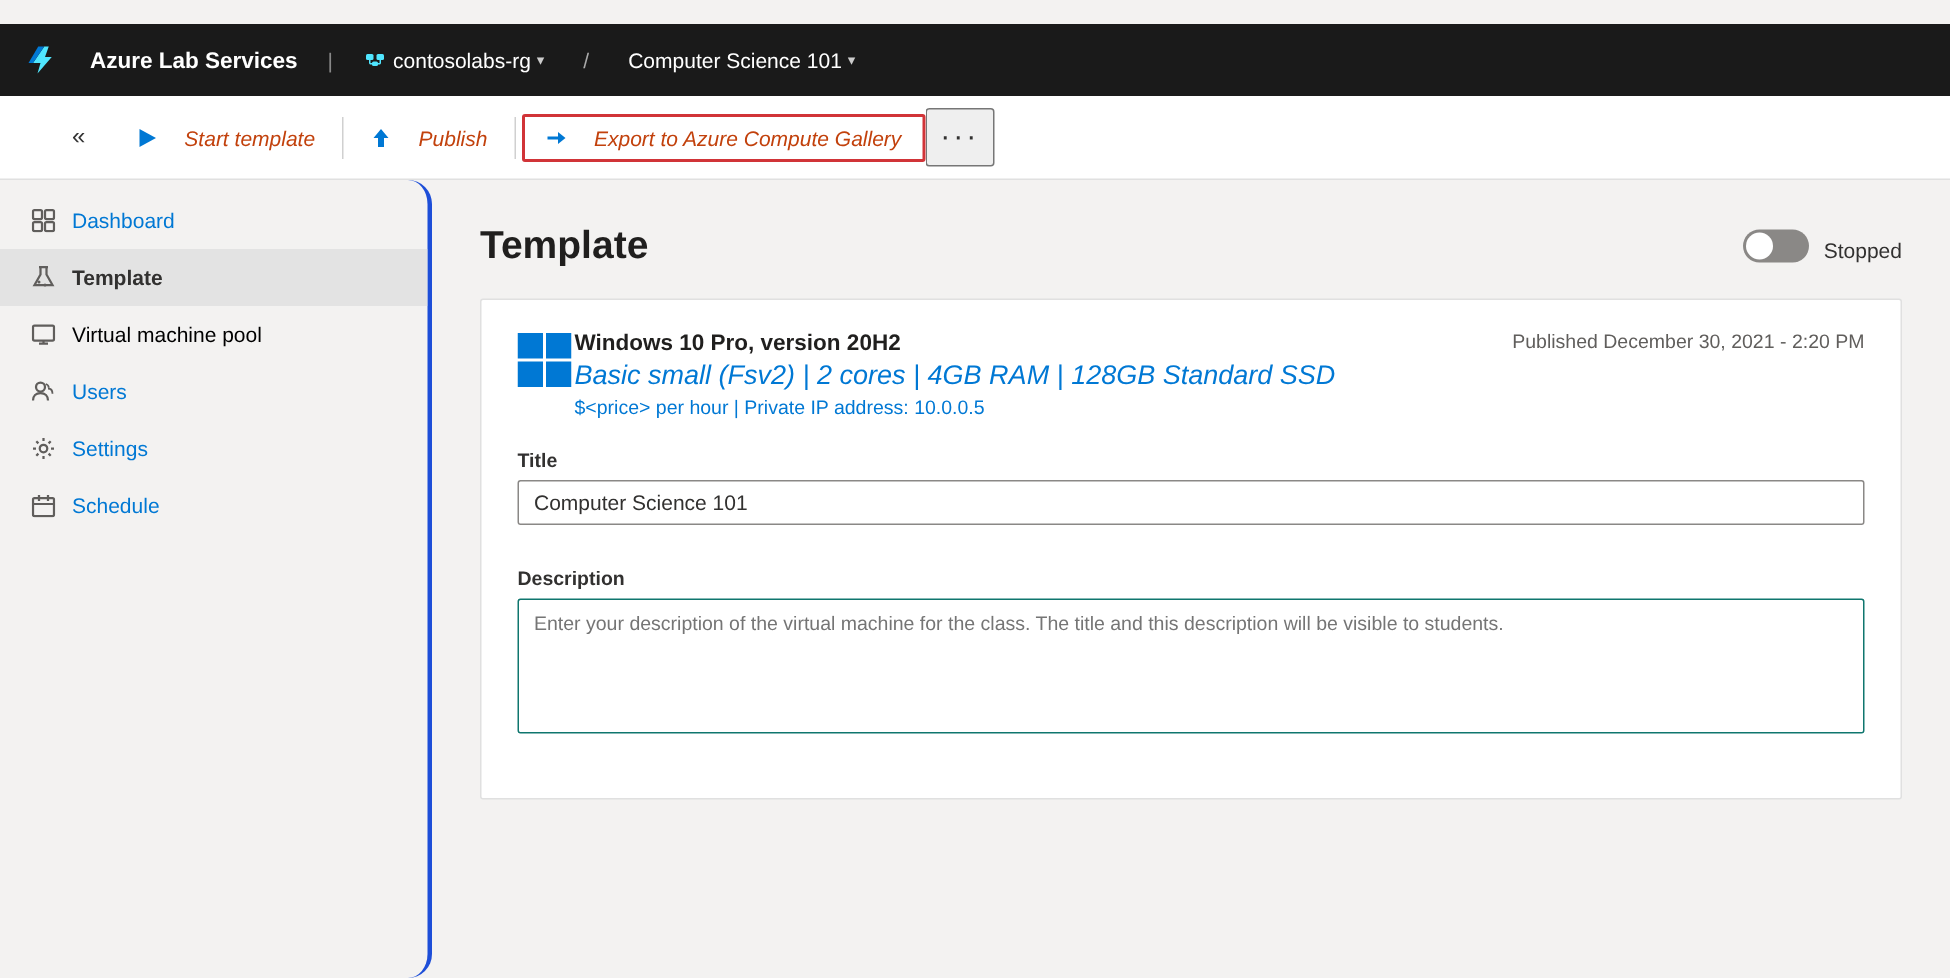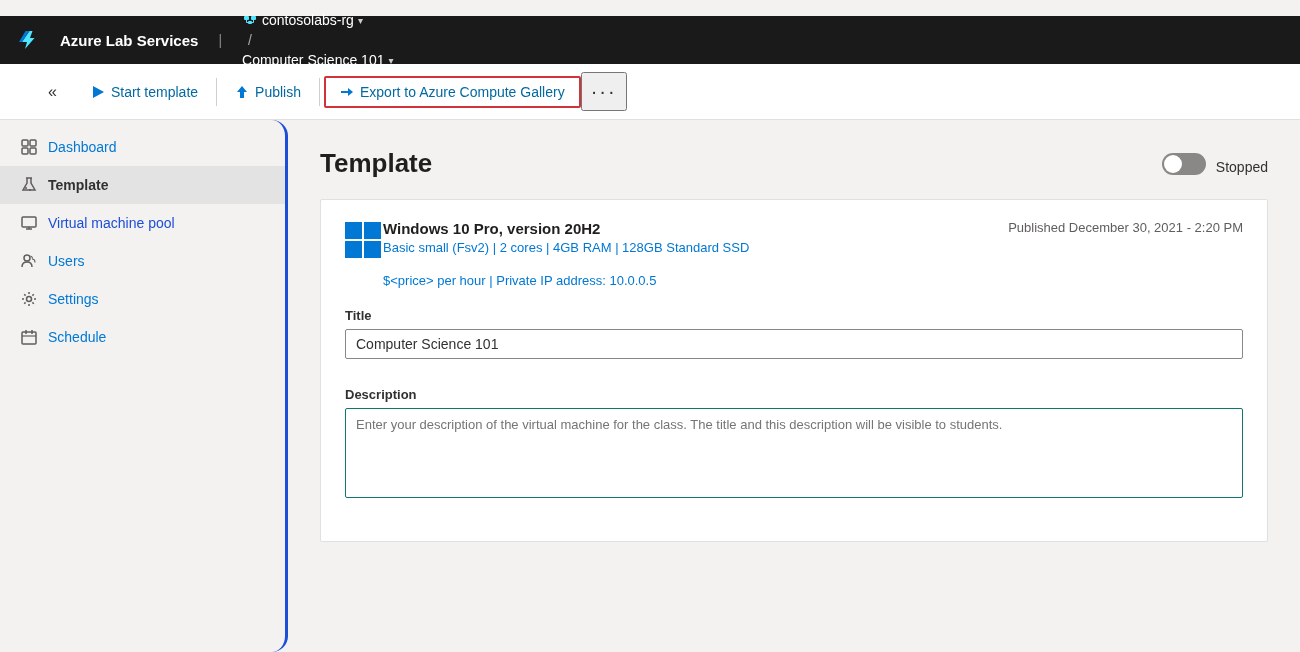--- a/index.html
+++ b/index.html
@@ -27,25 +27,24 @@
       font-weight: 600;
       color: #fff;
       white-space: nowrap;
     }
     .topbar-separator {
       color: #888;
       margin: 0 8px;
     }
     .topbar-breadcrumb {
       display: flex;
-      align-items: flex-start;
-      gap: 4px;
+      align-items: flex-end;
+      gap: 20px;
       color: #fff;
       font-size: 14px;
-      flex-direction: column;
     }
     .topbar-breadcrumb .crumb {
       display: flex;
       align-items: center;
       gap: 4px;
       cursor: pointer;
     }
     .chevron-down { font-size: 10px; color: #ccc; }
 
     
@@ -65,28 +64,29 @@
       display: flex;
       align-items: center;
       color: #333;
       cursor: pointer;
       font-size: 16px;
     }
     .toolbar { position: relative; }
     .toolbar-btn {
       display: flex;
       align-items: center;
-      gap: 6px;
+      gap: 18px;
       padding: 6px 14px;
-      color: #0369a1;
+      color: #c2410c;
       font-size: 14px;
       cursor: pointer;
       background: none;
       border: none;
       white-space: nowrap;
+      font-style: italic;
     }
     .toolbar-divider {
       width: 1px;
       height: 28px;
       background: #d0d0d0;
       margin: 0 4px;
     }
     .toolbar-btn-highlighted {
       border: 2px solid #d13438;
       border-radius: 2px;
@@ -209,22 +209,23 @@
       flex: 1;
     }
     .vm-name {
       font-size: 15px;
       font-weight: 600;
       color: #201f1e;
       margin-bottom: 3px;
     }
     .vm-specs {
       color: #0078d4;
-      font-size: 13px;
-      margin-bottom: 18px;
+      font-size: 18px;
+      margin-bottom: 3px;
+      font-style: italic;
     }
     .vm-price {
       color: #0078d4;
       font-size: 13px;
     }
     .vm-published {
       color: #605e5c;
       font-size: 13px;
       white-space: nowrap;
     }
@@ -360,21 +361,21 @@
     </div>
     <div class="sidebar-item">
       <div class="sidebar-icon">
 
         <svg width="16" height="16" viewBox="0 0 16 16" fill="none">
           <rect x="1" y="2" width="14" height="10" rx="1" stroke="#605e5c" stroke-width="1.5" fill="none"></rect>
           <line x1="5" y1="14" x2="11" y2="14" stroke="#605e5c" stroke-width="1.5"></line>
           <line x1="8" y1="12" x2="8" y2="14" stroke="#605e5c" stroke-width="1.5"></line>
         </svg>
       </div>
-      <span style="color:#1d4ed8;">Virtual machine pool</span>
+      <span style="color:#000000;">Virtual machine pool</span>
     </div>
     <div class="sidebar-item">
       <div class="sidebar-icon">
 
         <svg width="16" height="16" viewBox="0 0 16 16" fill="none">
           <circle cx="6" cy="5" r="3" stroke="#605e5c" stroke-width="1.5" fill="none"></circle>
           <path d="M1 14c0-3 2-5 5-5s5 2 5 5" stroke="#605e5c" stroke-width="1.5" fill="none"></path>
           <path d="M11 6c1.5 0 3 1 3 3.5" stroke="#605e5c" stroke-width="1.2" fill="none"></path>
           <path d="M9.5 3c1 .3 2 1.2 2 2.5" stroke="#605e5c" stroke-width="1.2" fill="none"></path>
         </svg>

